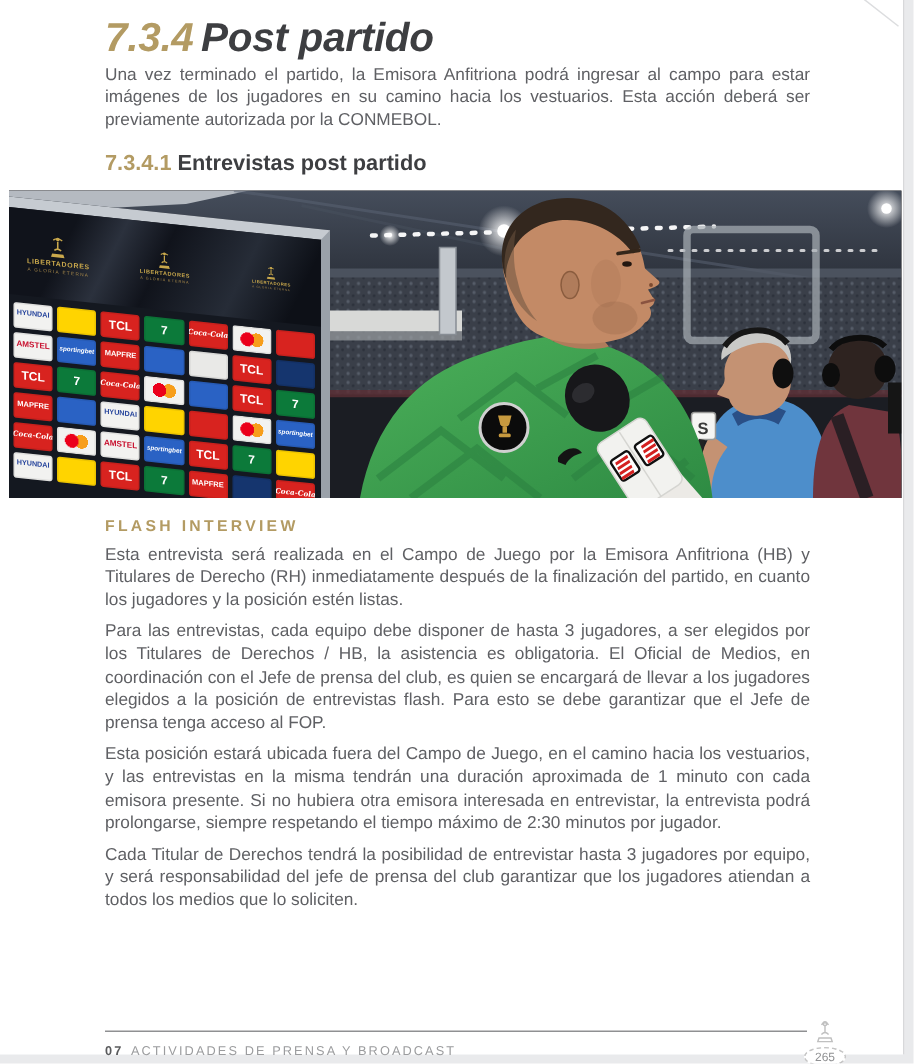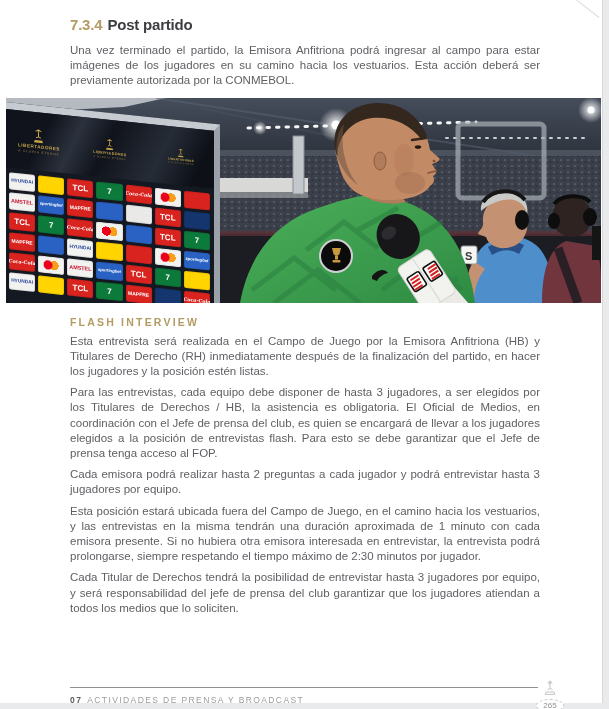--- a/index.html
+++ b/index.html
@@ -7,21 +7,21 @@
     width:609px;height:709px;position:relative;overflow:hidden;
     background:#e9eaec;font-family:"Liberation Sans",sans-serif;
     -webkit-font-smoothing:antialiased;
   }
   .page{position:absolute;left:0;top:0;width:603px;height:703px;background:#fff;}
   .page-edge-right{position:absolute;left:602px;top:0;width:1px;height:703px;background:#d7d8da;}
   .corner-fold{position:absolute;top:17px;right:4px;width:48px;height:1px;background:#dcdddf;
     transform:rotate(38deg);transform-origin:100% 50%;}
   .content{position:absolute;left:70px;top:0;width:470px;}
 
-  h1.sec{margin:13px 0 4px 0;font-size:15px;line-height:24px;font-weight:bold;color:#3d3e41;letter-spacing:-.2px;}
+  h1.sec{margin:13px 0 4px 0;font-size:27px;line-height:24px;font-weight:bold;color:#3d3e41;letter-spacing:-.2px;font-style:italic;}
   h1.sec .num{color:var(--gold,#b39b63);margin-right:5px;font-weight:bold;}
   h2.subsec{margin:11px 0 0 0;font-size:14.5px;line-height:18px;font-weight:bold;color:#3d3e41;}
   h2.subsec .num{color:var(--gold,#b39b63);margin-right:4px;}
   p.body{font-size:11.5px;line-height:15.2px;color:#5f6064;text-align:justify;margin:6px 0;}
   h3.gold{margin:13px 0 3px 0;font-size:10.5px;letter-spacing:2.2px;font-weight:bold;color:var(--gold,#b39b63);}
 
   
   .photo{position:relative;margin:9px 0 12px -64px;width:595px;height:205px;background:#14161b;overflow:hidden;}
   .photo svg.layer{position:absolute;left:0;top:0;width:100%;height:100%;}
 
@@ -58,20 +58,21 @@
 
 <div class="page">
   <div class="corner-fold"></div>
 
   <div class="content">
 
     <h1 class="sec"><span class="num">7.3.4</span><span>Post partido</span></h1>
 
     <p class="body">Una vez terminado el partido, la Emisora Anfitriona podrá ingresar al campo para estar imágenes de los jugadores en su camino hacia los vestuarios. Esta acción deberá ser previamente autorizada por la CONMEBOL.</p>
 
+    <h2 class="subsec"><span class="num">7.3.4.1</span><span>Entrevistas post partido</span></h2>
 
     <div class="photo">
 
       <svg class="layer" viewBox="0 0 595 205" preserveAspectRatio="none">
         <defs>
           <linearGradient id="sky" x1="0" y1="0" x2="0" y2="1">
             <stop offset="0" stop-color="#454d5b"></stop>
               <stop offset=".42" stop-color="#22262e"></stop>
               <stop offset="1" stop-color="#131519"></stop>
           </linearGradient>
@@ -323,23 +324,22 @@
               <rect x="7.5" y="6" width="9.5" height="2"></rect>
               <rect x="7.5" y="9.5" width="9.5" height="2"></rect>
               <rect x="7.5" y="13" width="9.5" height="2"></rect>
             </g>
           </g>
         </g>
       </svg>
     </div>
 
     <h3 class="gold">FLASH INTERVIEW</h3>
-    <p class="body">Esta entrevista será realizada en el Campo de Juego por la Emisora Anfitriona (HB) y Titulares de Derecho (RH) inmediatamente después de la finalización del partido, en hacer los jugadores y la posición estén listas.</p>
+    <p class="body">Esta entrevista será realizada en el Campo de Juego por la Emisora Anfitriona (HB) y Titulares de Derecho (RH) inmediatamente después de la finalización del partido, en cuanto los jugadores y la posición estén listas.</p>
     <p class="body">Para las entrevistas, cada equipo debe disponer de hasta 3 jugadores, a ser elegidos por los Titulares de Derechos / HB, la asistencia es obligatoria. El Oficial de Medios, en coordinación con el Jefe de prensa del club, es quien se encargará de llevar a los jugadores elegidos a la posición de entrevistas flash. Para esto se debe garantizar que el Jefe de prensa tenga acceso al FOP.</p>
-    <p class="body">Cada emisora podrá realizar hasta 2 preguntas a cada jugador y podrá entrevistar hasta 3 jugadores por equipo.</p>
 
     <p class="body">Esta posición estará ubicada fuera del Campo de Juego, en el camino hacia los vestuarios, y las entrevistas en la misma tendrán una duración aproximada de 1 minuto con cada emisora presente. Si no hubiera otra emisora interesada en entrevistar, la entrevista podrá prolongarse, siempre respetando el tiempo máximo de 2:30 minutos por jugador.</p>
     <p class="body">Cada Titular de Derechos tendrá la posibilidad de entrevistar hasta 3 jugadores por equipo, y será responsabilidad del jefe de prensa del club garantizar que los jugadores atiendan a todos los medios que lo soliciten.</p>
   </div>
 
   <div class="footer-rule"></div>
   <div class="footer">
     <span class="chap">07</span><span>ACTIVIDADES DE PRENSA Y BROADCAST</span>
   </div>
   <div class="pageno-wrap">

